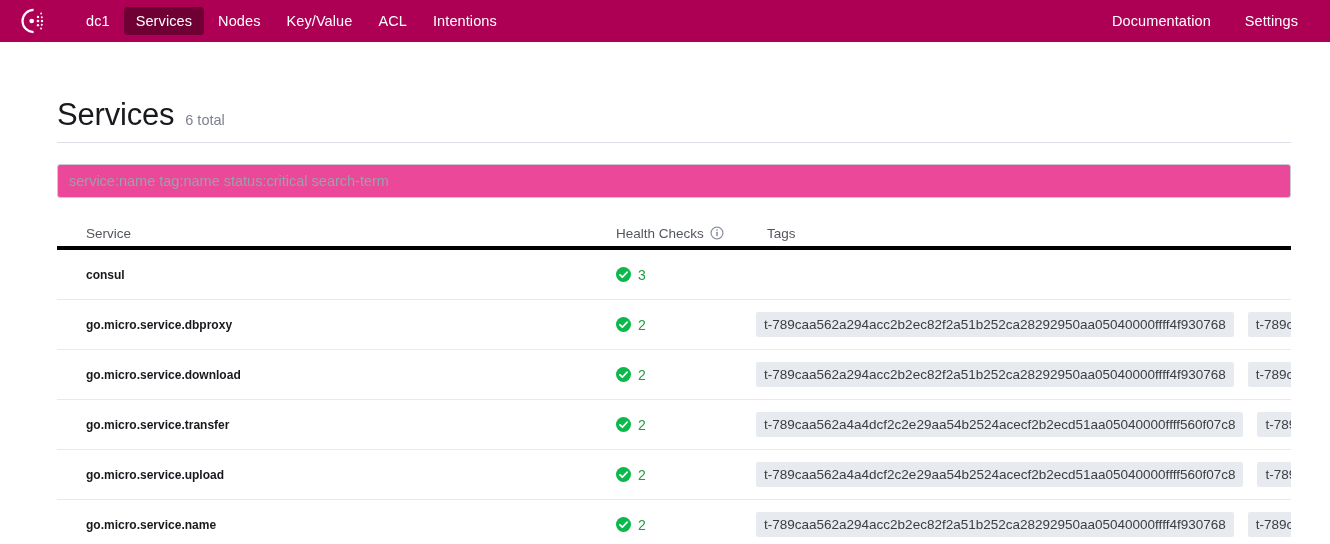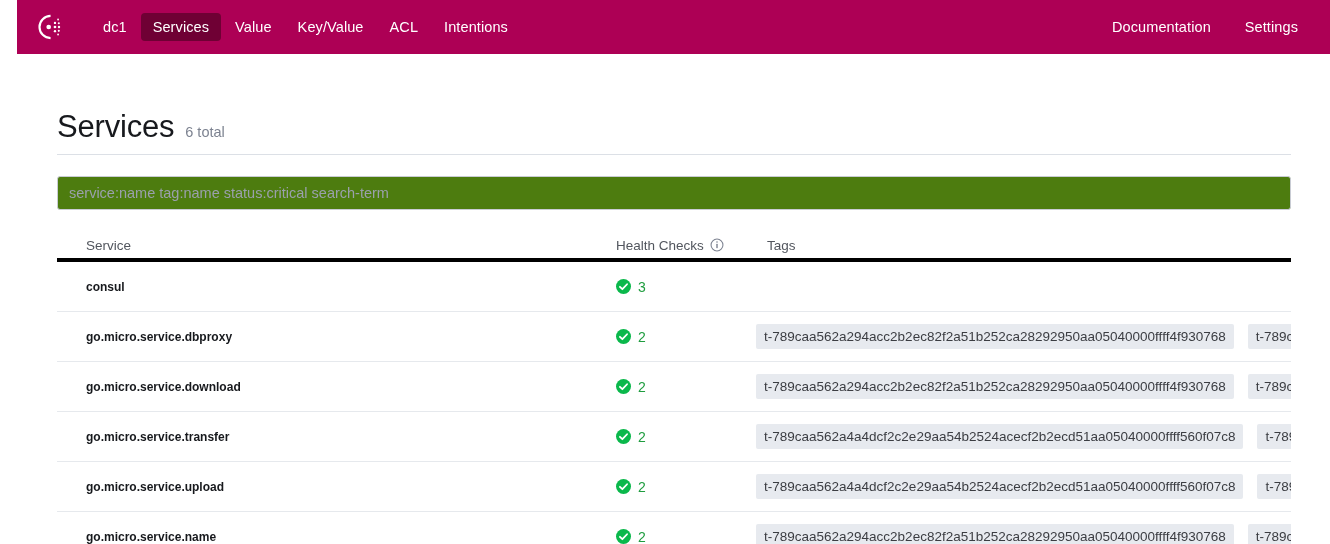--- a/index.html
+++ b/index.html
@@ -8,27 +8,26 @@
     width: 1330px;
     height: 544px;
     overflow: hidden;
     background: #ffffff;
     font-family: "Liberation Sans", sans-serif;
     -webkit-font-smoothing: antialiased;
   }
 
   
   .navbar {
-    height: 54px;
+    height: 42px;
     background: #ad0055;
     display: flex;
     align-items: center;
     padding: 0 20px 0 18px;
     position: relative;
-    margin-left: 17px;
   }
   .nav-left { display: flex; align-items: center; }
   .nav-right { display: flex; align-items: center; margin-left: auto; }
 
   .logo {
     width: 30px;
     height: 30px;
     margin-right: 26px;
     display: block;
     flex: 0 0 auto;
@@ -87,21 +86,21 @@
   .search-wrap { padding-top: 21px; }
   .search-input {
     width: 100%;
     height: 34px;
     border: 1px solid #c9ccd4;
     border-radius: 3px;
     padding: 0 11px;
     font-size: 14.5px;
     font-family: "Liberation Sans", sans-serif;
     color: #17191d;
-    background: #4d7c0f;
+    background: #ec4899;
     outline: none;
   }
   .search-input::placeholder { color: #9aa0ac; }
 
   
   .table { width: 100%; margin-top: 22px; }
 
   .thead {
     display: flex;
     align-items: center;
@@ -185,21 +184,21 @@
       <circle cx="21.3" cy="11.6" r="1.25" fill="#ffffff"></circle>
       <circle cx="21.3" cy="20.4" r="1.25" fill="#ffffff"></circle>
       <circle cx="25.4" cy="11.9" r="1.1" fill="#ffffff"></circle>
       <circle cx="25.4" cy="20.1" r="1.1" fill="#ffffff"></circle>
       <circle cx="24.6" cy="8.0" r="0.95" fill="#ffffff"></circle>
       <circle cx="24.6" cy="24.0" r="0.95" fill="#ffffff"></circle>
     </svg>
 
     <div class="nav-item">dc1</div>
     <div class="nav-item active">Services</div>
-    <div class="nav-item">Value</div>
+    <div class="nav-item">Nodes</div>
     <div class="nav-item">Key/Value</div>
     <div class="nav-item">ACL</div>
     <div class="nav-item">Intentions</div>
   </div>
 
   <div class="nav-right">
     <div class="nav-item">Documentation</div>
     <div class="nav-item">Settings</div>
   </div>
 </div>

